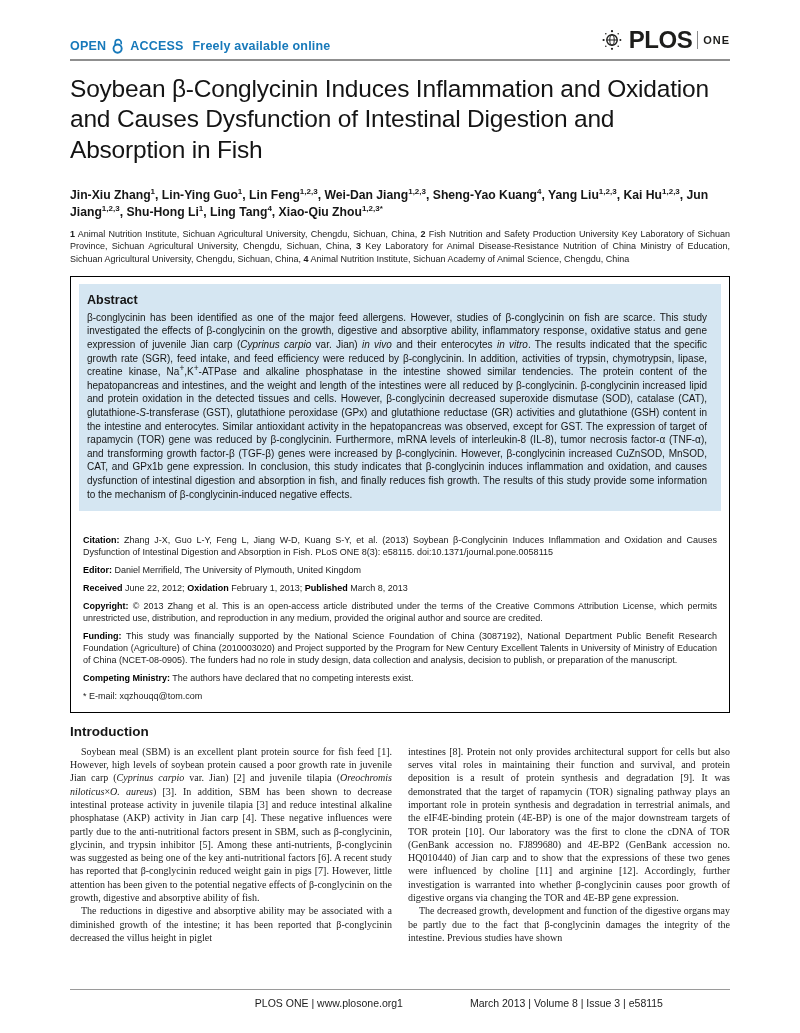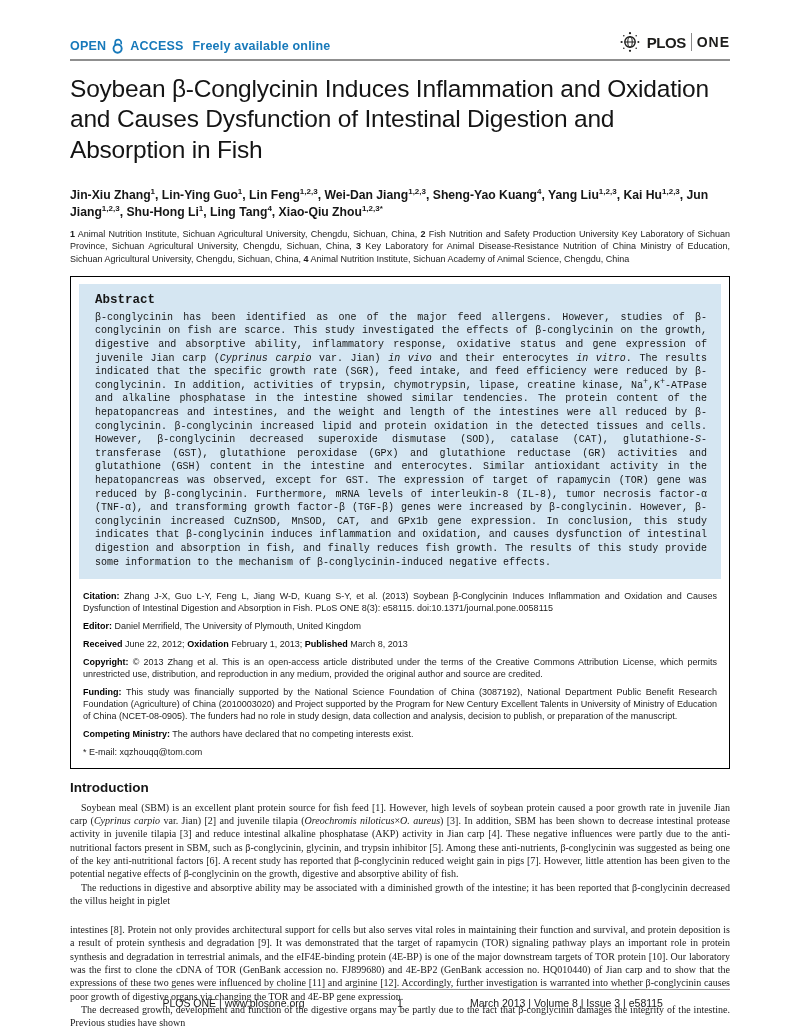--- a/index.html
+++ b/index.html
@@ -17,48 +17,48 @@
     padding:24px 70px 0 70px;
     font-family:"Liberation Sans",sans-serif;
     color:var(--ink);
     overflow:hidden;
   }
   
   .topbar{display:flex;justify-content:space-between;align-items:flex-end;height:30px;}
   .oa{display:flex;align-items:center;gap:5px;color:var(--accent);font-weight:bold;font-size:12.5px;letter-spacing:.2px;}
   .oa .tagline{margin-left:4px;}
   .plos-logo{display:flex;align-items:center;gap:5px;color:#1d1d1b;}
-  .plos-logo .plos-word{font-size:15px;font-weight:bold;letter-spacing:-.5px;}
+  .plos-logo .plos-word{font-size:24px;font-weight:bold;letter-spacing:-.5px;}
   .plos-logo .divider{width:1px;height:18px;background:#8a8a8a;}
-  .plos-logo .one-word{font-size:14px;font-weight:bold;letter-spacing:1px;}
+  .plos-logo .one-word{font-size:11px;font-weight:bold;letter-spacing:1px;}
   .head-rule{height:2px;background:#8f8f8f;margin-top:5px;}
   
   h1.title{font-size:24.5px;line-height:1.24;font-weight:normal;color:#141414;margin-top:13px;letter-spacing:-.2px;}
   .authors{margin-top:22px;font-size:12.2px;font-weight:bold;line-height:1.42;}
   .authors sup{font-size:8px;}
   .affiliations{margin-top:6px;font-size:9px;line-height:1.41;text-align:justify;color:#1c1c1c;}
   
   .meta-box{border:1px solid #000;margin-top:10px;padding:7px 8px 9px 8px;}
-  .abstract-panel{background:var(--abstract-bg);padding:9px 14px 10px 16px;font-family:Liberation Mono, monospace;}
+  .abstract-panel{background:var(--abstract-bg);padding:9px 14px 10px 8px;}
   .abstract-panel h2{font-size:12.5px;margin-bottom:4px;}
   .abstract-body{font-size:10px;line-height:1.36;text-align:justify;}
   .meta{font-size:9px;line-height:1.33;text-align:justify;margin:6px 4px 0 4px;color:#1c1c1c;}
   .meta b{color:#000;}
   
   .intro{margin-top:11px;}
   .intro h2{font-size:13.5px;margin-bottom:6px;}
-  .cols{display:flex;gap:16px;max-height:236px;overflow:hidden;flex-direction:column;}
+  .cols{display:flex;gap:16px;max-height:236px;overflow:hidden;}
   .col{flex:1;font-family:"Liberation Serif",serif;font-size:10px;line-height:1.33;text-align:justify;color:#1a1a1a;}
   .body-p{margin:0;}
   .body-p.indent{text-indent:11px;}
   
   .footer{position:absolute;left:70px;right:70px;bottom:24px;}
   .footer-rule{height:1px;background:#9a9a9a;margin-bottom:7px;}
   .footer-row{display:flex;align-items:baseline;font-size:10.5px;color:#1c1c1c;}
-  .footer-left{flex:1;text-align:center;}
+  .footer-left{flex:1;text-align:right;}
   .footer-center{flex:0 0 auto;text-align:center;}
   .footer-right{flex:1;text-align:center;}
   sup{line-height:0;}
 </style>
 </head>
 <body>
 
 <div class="page">
 
   <div class="topbar">
@@ -102,21 +102,21 @@
 
   <div class="authors">Jin-Xiu Zhang<sup>1</sup>, Lin-Ying Guo<sup>1</sup>, Lin Feng<sup>1,2,3</sup>, Wei-Dan Jiang<sup>1,2,3</sup>, Sheng-Yao Kuang<sup>4</sup>, Yang Liu<sup>1,2,3</sup>, Kai Hu<sup>1,2,3</sup>, Jun Jiang<sup>1,2,3</sup>, Shu-Hong Li<sup>1</sup>, Ling Tang<sup>4</sup>, Xiao-Qiu Zhou<sup>1,2,3*</sup></div>
 
   <div class="affiliations"><b>1</b> Animal Nutrition Institute, Sichuan Agricultural University, Chengdu, Sichuan, China, <b>2</b> Fish Nutrition and Safety Production University Key Laboratory of Sichuan Province, Sichuan Agricultural University, Chengdu, Sichuan, China, <b>3</b> Key Laboratory for Animal Disease-Resistance Nutrition of China Ministry of Education, Sichuan Agricultural University, Chengdu, Sichuan, China, <b>4</b> Animal Nutrition Institute, Sichuan Academy of Animal Science, Chengdu, China</div>
 
   <section class="meta-box">
     <div class="abstract-panel">
       <h2>Abstract</h2>
       <div class="abstract-body">β-conglycinin has been identified as one of the major feed allergens. However, studies of β-conglycinin on fish are scarce. This study investigated the effects of β-conglycinin on the growth, digestive and absorptive ability, inflammatory response, oxidative status and gene expression of juvenile Jian carp (<i>Cyprinus carpio</i> var. Jian) <i>in vivo</i> and their enterocytes <i>in vitro</i>. The results indicated that the specific growth rate (SGR), feed intake, and feed efficiency were reduced by β-conglycinin. In addition, activities of trypsin, chymotrypsin, lipase, creatine kinase, Na<sup>+</sup>,K<sup>+</sup>-ATPase and alkaline phosphatase in the intestine showed similar tendencies. The protein content of the hepatopancreas and intestines, and the weight and length of the intestines were all reduced by β-conglycinin. β-conglycinin increased lipid and protein oxidation in the detected tissues and cells. However, β-conglycinin decreased superoxide dismutase (SOD), catalase (CAT), glutathione-<i>S</i>-transferase (GST), glutathione peroxidase (GPx) and glutathione reductase (GR) activities and glutathione (GSH) content in the intestine and enterocytes. Similar antioxidant activity in the hepatopancreas was observed, except for GST. The expression of target of rapamycin (TOR) gene was reduced by β-conglycinin. Furthermore, mRNA levels of interleukin-8 (IL-8), tumor necrosis factor-α (TNF-α), and transforming growth factor-β (TGF-β) genes were increased by β-conglycinin. However, β-conglycinin increased CuZnSOD, MnSOD, CAT, and GPx1b gene expression. In conclusion, this study indicates that β-conglycinin induces inflammation and oxidation, and causes dysfunction of intestinal digestion and absorption in fish, and finally reduces fish growth. The results of this study provide some information to the mechanism of β-conglycinin-induced negative effects.</div>
     </div>
-    <p class="meta" style="margin-top:12px;">
+    <p class="meta" style="margin-top:24px;">
       <b>Citation:</b>
       <span>Zhang J-X, Guo L-Y, Feng L, Jiang W-D, Kuang S-Y, et al. (2013) Soybean β-Conglycinin Induces Inflammation and Oxidation and Causes Dysfunction of Intestinal Digestion and Absorption in Fish. PLoS ONE 8(3): e58115. doi:10.1371/journal.pone.0058115</span>
     </p>
     <p class="meta">
       <b>Editor:</b>
       <span>Daniel Merrifield, The University of Plymouth, United Kingdom</span>
     </p>
     <p class="meta">
       <b>Received</b>
       <span>June 22, 2012;</span>

